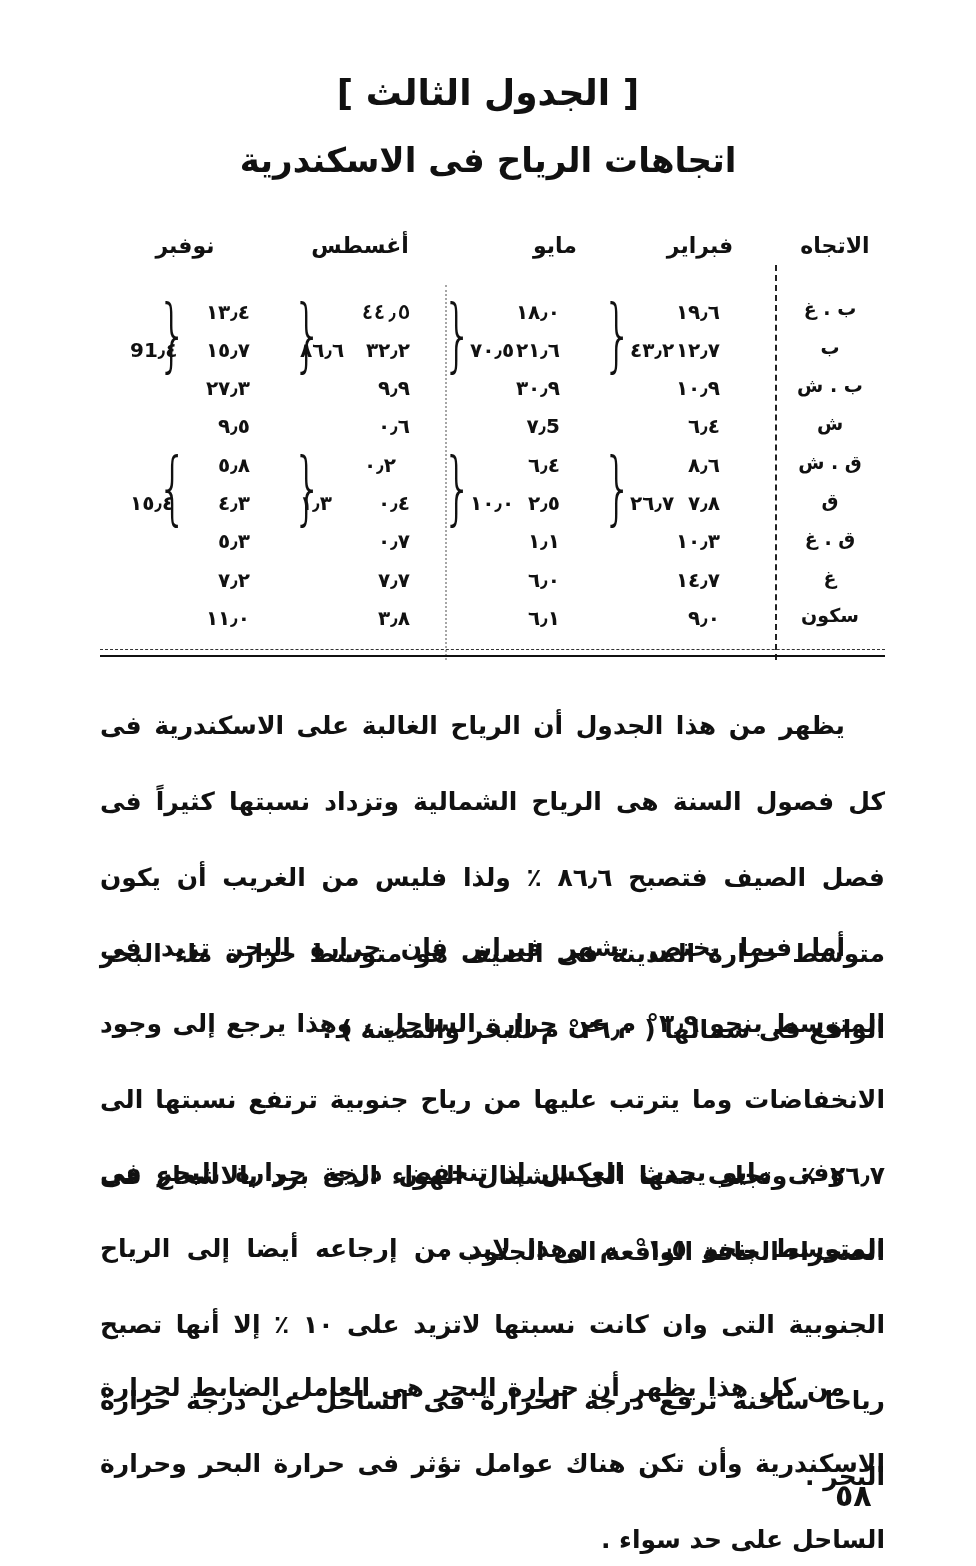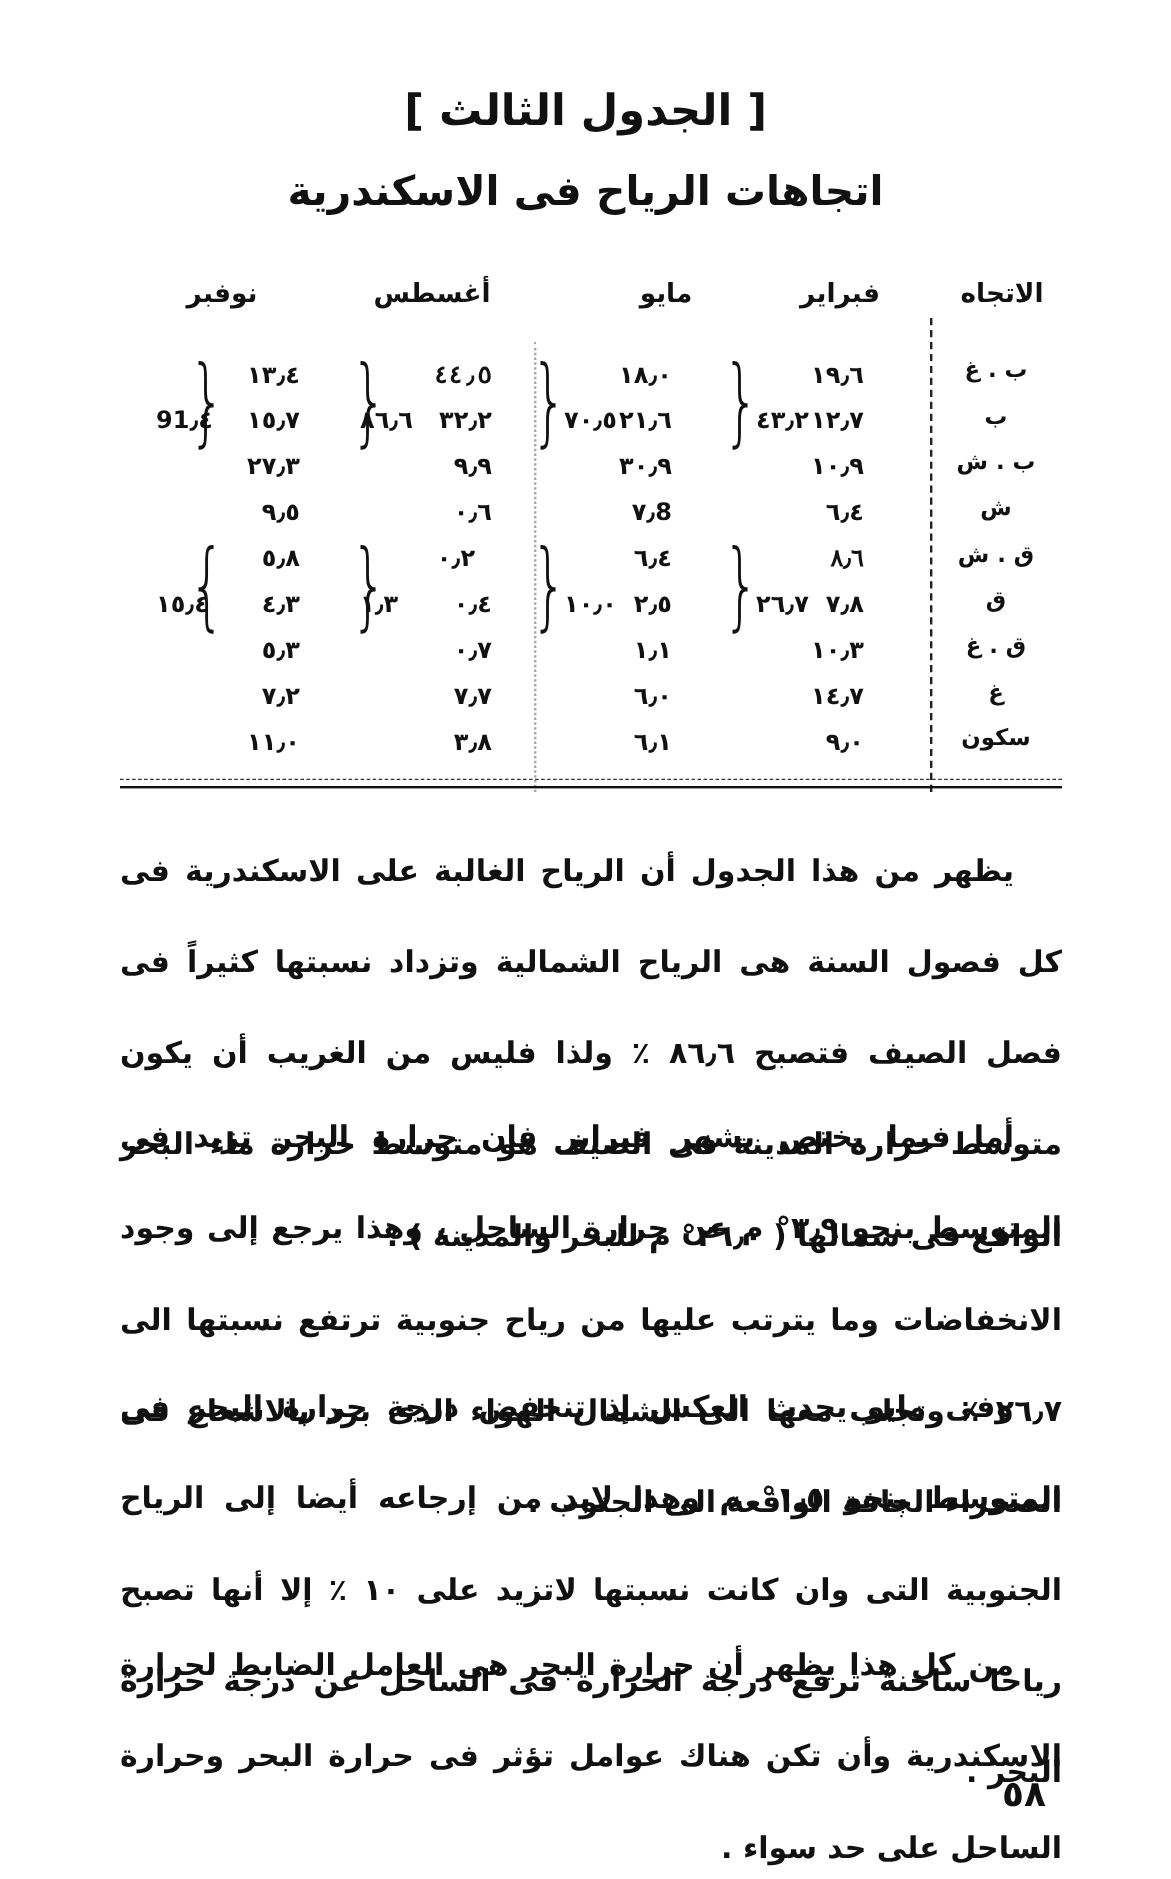--- a/index.html
+++ b/index.html
@@ -77,26 +77,26 @@
     <div class="cell" style="left:90px;top:113px;width:60px;">١٥٫٧</div>
 
     <div class="cell dir-cell" style="left:690px;top:149px;">ب . ش</div>
     <div class="cell" style="left:560px;top:151px;width:60px;">١٠٫٩</div>
     <div class="cell" style="left:400px;top:151px;width:60px;">٣٠٫٩</div>
     <div class="cell" style="left:250px;top:151px;width:60px;text-align:right;">٩٫٩</div>
     <div class="cell" style="left:90px;top:151px;width:60px;">٢٧٫٣</div>
 
     <div class="cell dir-cell" style="left:690px;top:187px;">ش</div>
     <div class="cell" style="left:560px;top:189px;width:60px;">٦٫٤</div>
-    <div class="cell" style="left:400px;top:189px;width:60px;">٧٫8</div>
+    <div class="cell" style="left:400px;top:189px;width:60px;">٧٫5</div>
     <div class="cell" style="left:250px;top:189px;width:60px;">٠٫٦</div>
     <div class="cell" style="left:90px;top:189px;width:60px;">٩٫٥</div>
 
     <div class="cell dir-cell" style="left:690px;top:226px;">ق . ش</div>
-    <div class="cell" style="left:560px;top:228px;width:60px;font-family:Liberation Serif, serif;">٨٫٦</div>
+    <div class="cell" style="left:560px;top:228px;width:60px;">٨٫٦</div>
     <div class="cell" style="left:400px;top:228px;width:60px;">٦٫٤</div>
     <div class="cell" style="left:250px;top:228px;width:60px;text-align:center;">٠٫٢</div>
     <div class="cell" style="left:90px;top:228px;width:60px;">٥٫٨</div>
 
     <div class="cell dir-cell" style="left:690px;top:264px;">ق</div>
     <div class="cell" style="left:560px;top:266px;width:60px;">٧٫٨</div>
     <div class="cell" style="left:400px;top:266px;width:60px;">٢٫٥</div>
     <div class="cell" style="left:250px;top:266px;width:60px;">٠٫٤</div>
     <div class="cell" style="left:90px;top:266px;width:60px;">٤٫٣</div>
 

